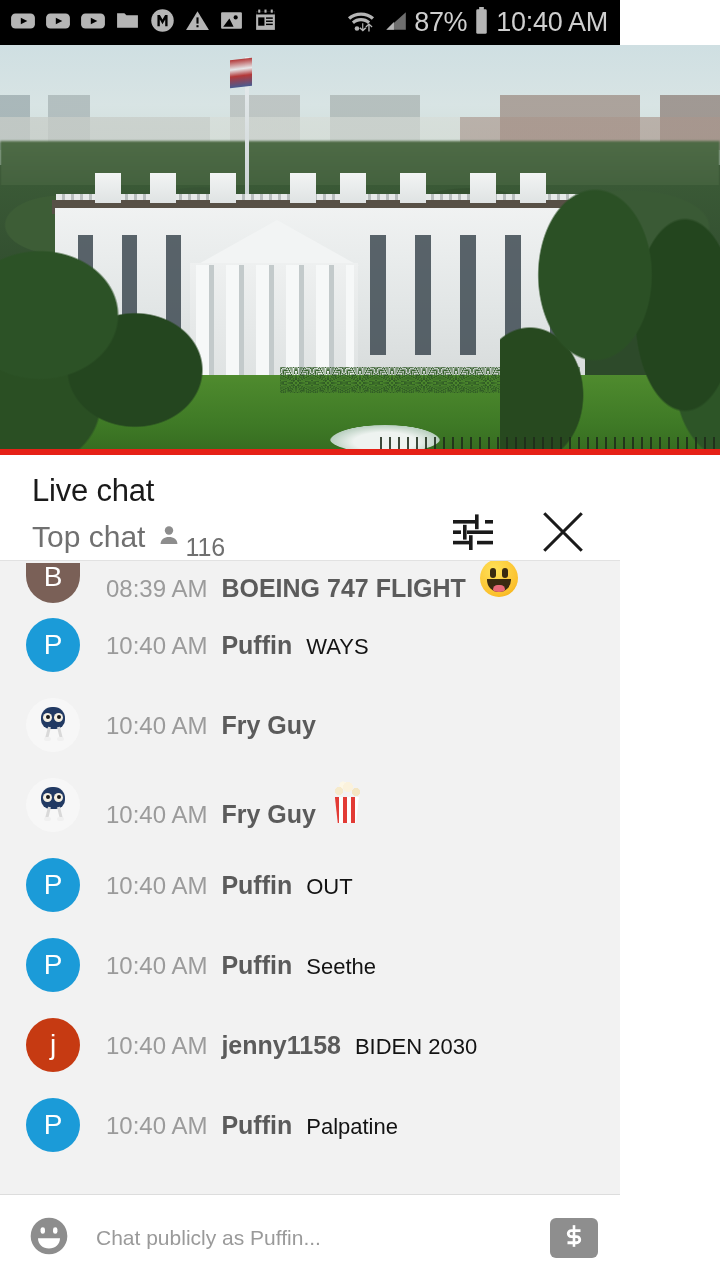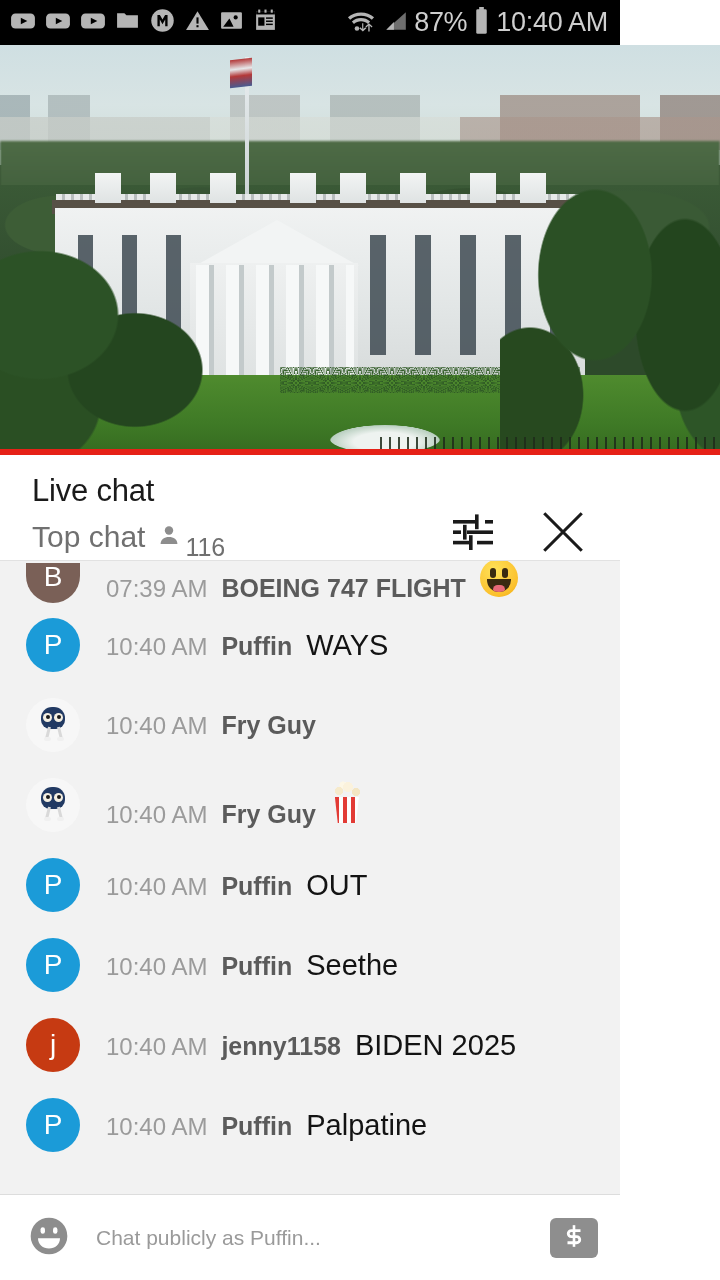--- a/index.html
+++ b/index.html
@@ -327,21 +327,21 @@
     color: #9b9b9b;
     margin-right: 14px;
   }
   .msg-author {
     font-size: 25px;
     font-weight: bold;
     color: #5b5b5b;
     margin-right: 14px;
   }
   .msg-text {
-    font-size: 29px;
+    font-size: 22px;
     color: #131313;
   }
 
   .emoji-grin, .emoji-pop {
     display: inline-block;
     position: relative;
     vertical-align: middle;
   }
   .emoji-grin { width: 38px; height: 38px; }
   .eg-face {
@@ -585,21 +585,21 @@
       </button>
     </div>
   </div>
 
   <div class="chat-list" id="chat-list">
       <div class="chat-row clipped">
         <div class="avatar clipped-av" style="background:#7a6057">
           <span>B</span>
         </div>
         <div class="msg-line">
-          <span class="msg-time">07:39 AM</span>
+          <span class="msg-time">08:39 AM</span>
           <span class="msg-author">BOEING 747 FLIGHT</span>
           <span class="emoji-grin">
             <span class="eg-face"></span>
             <span class="eg-eye l"></span>
             <span class="eg-eye r"></span>
             <span class="eg-mouth">
               <span class="eg-tongue"></span>
             </span>
           </span>
         </div>
@@ -672,21 +672,21 @@
           <span class="msg-text">Seethe</span>
         </div>
       </div>
       <div class="chat-row">
         <div class="avatar" style="background:#c63a12">
           <span>j</span>
         </div>
         <div class="msg-line">
           <span class="msg-time">10:40 AM</span>
           <span class="msg-author">jenny1158</span>
-          <span class="msg-text">BIDEN 2025</span>
+          <span class="msg-text">BIDEN 2030</span>
         </div>
       </div>
       <div class="chat-row">
         <div class="avatar" style="background:#1b9bd8">
           <span>P</span>
         </div>
         <div class="msg-line">
           <span class="msg-time">10:40 AM</span>
           <span class="msg-author">Puffin</span>
           <span class="msg-text">Palpatine</span>

